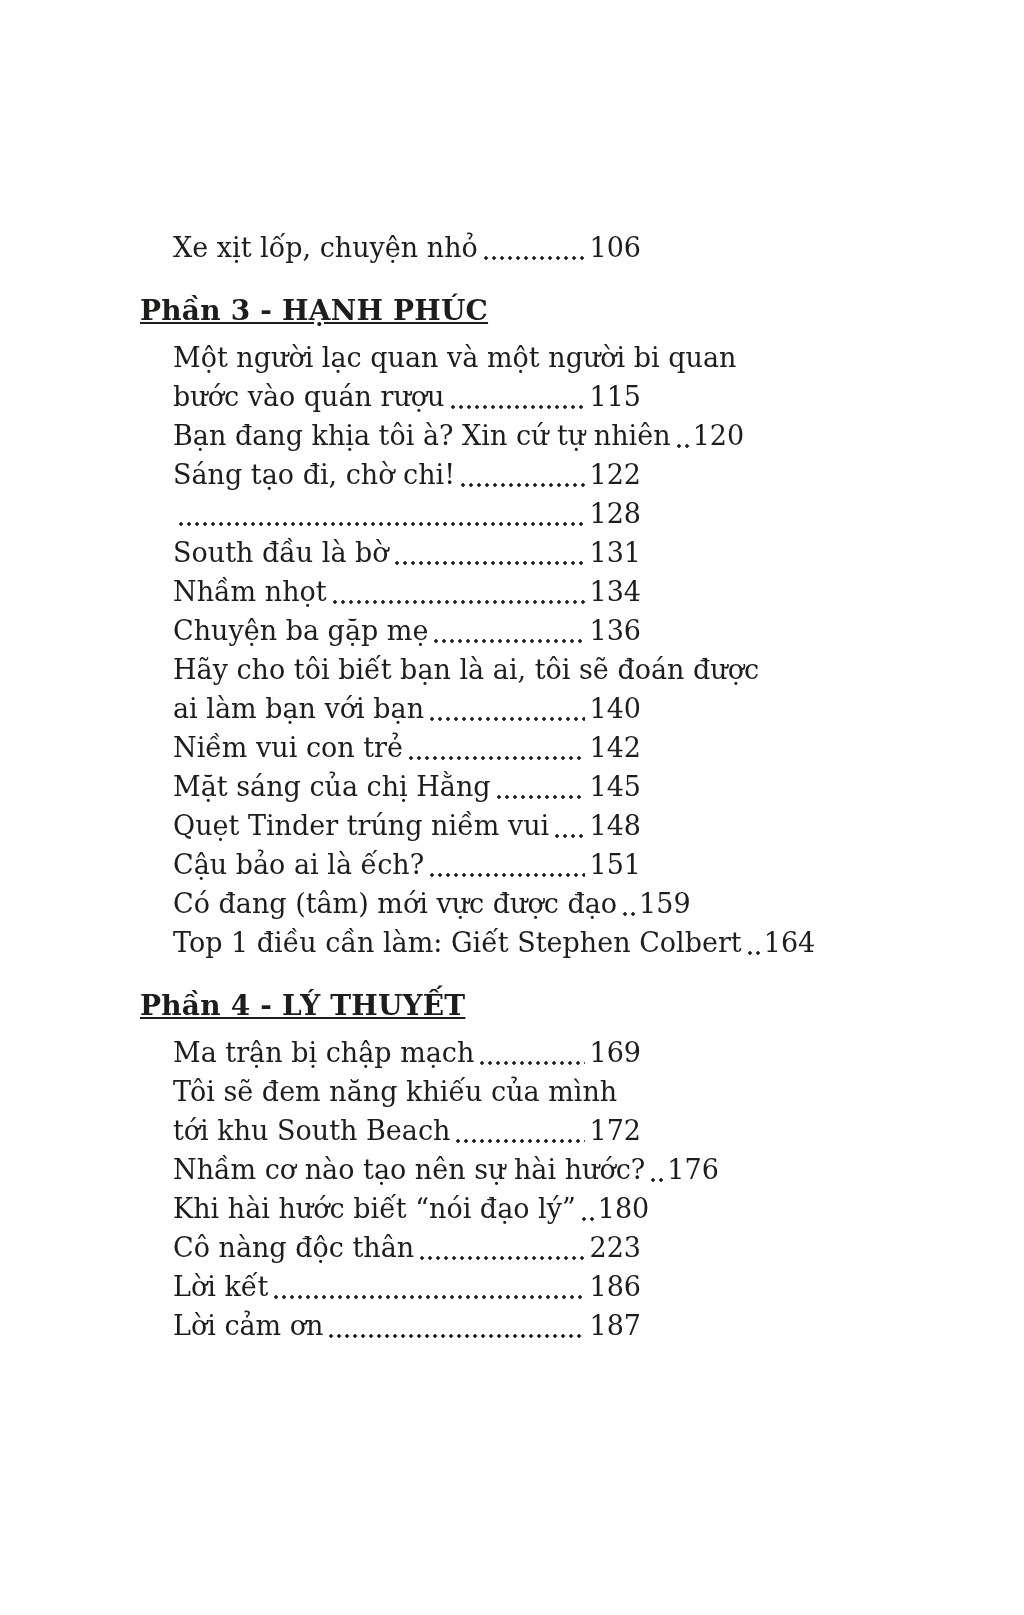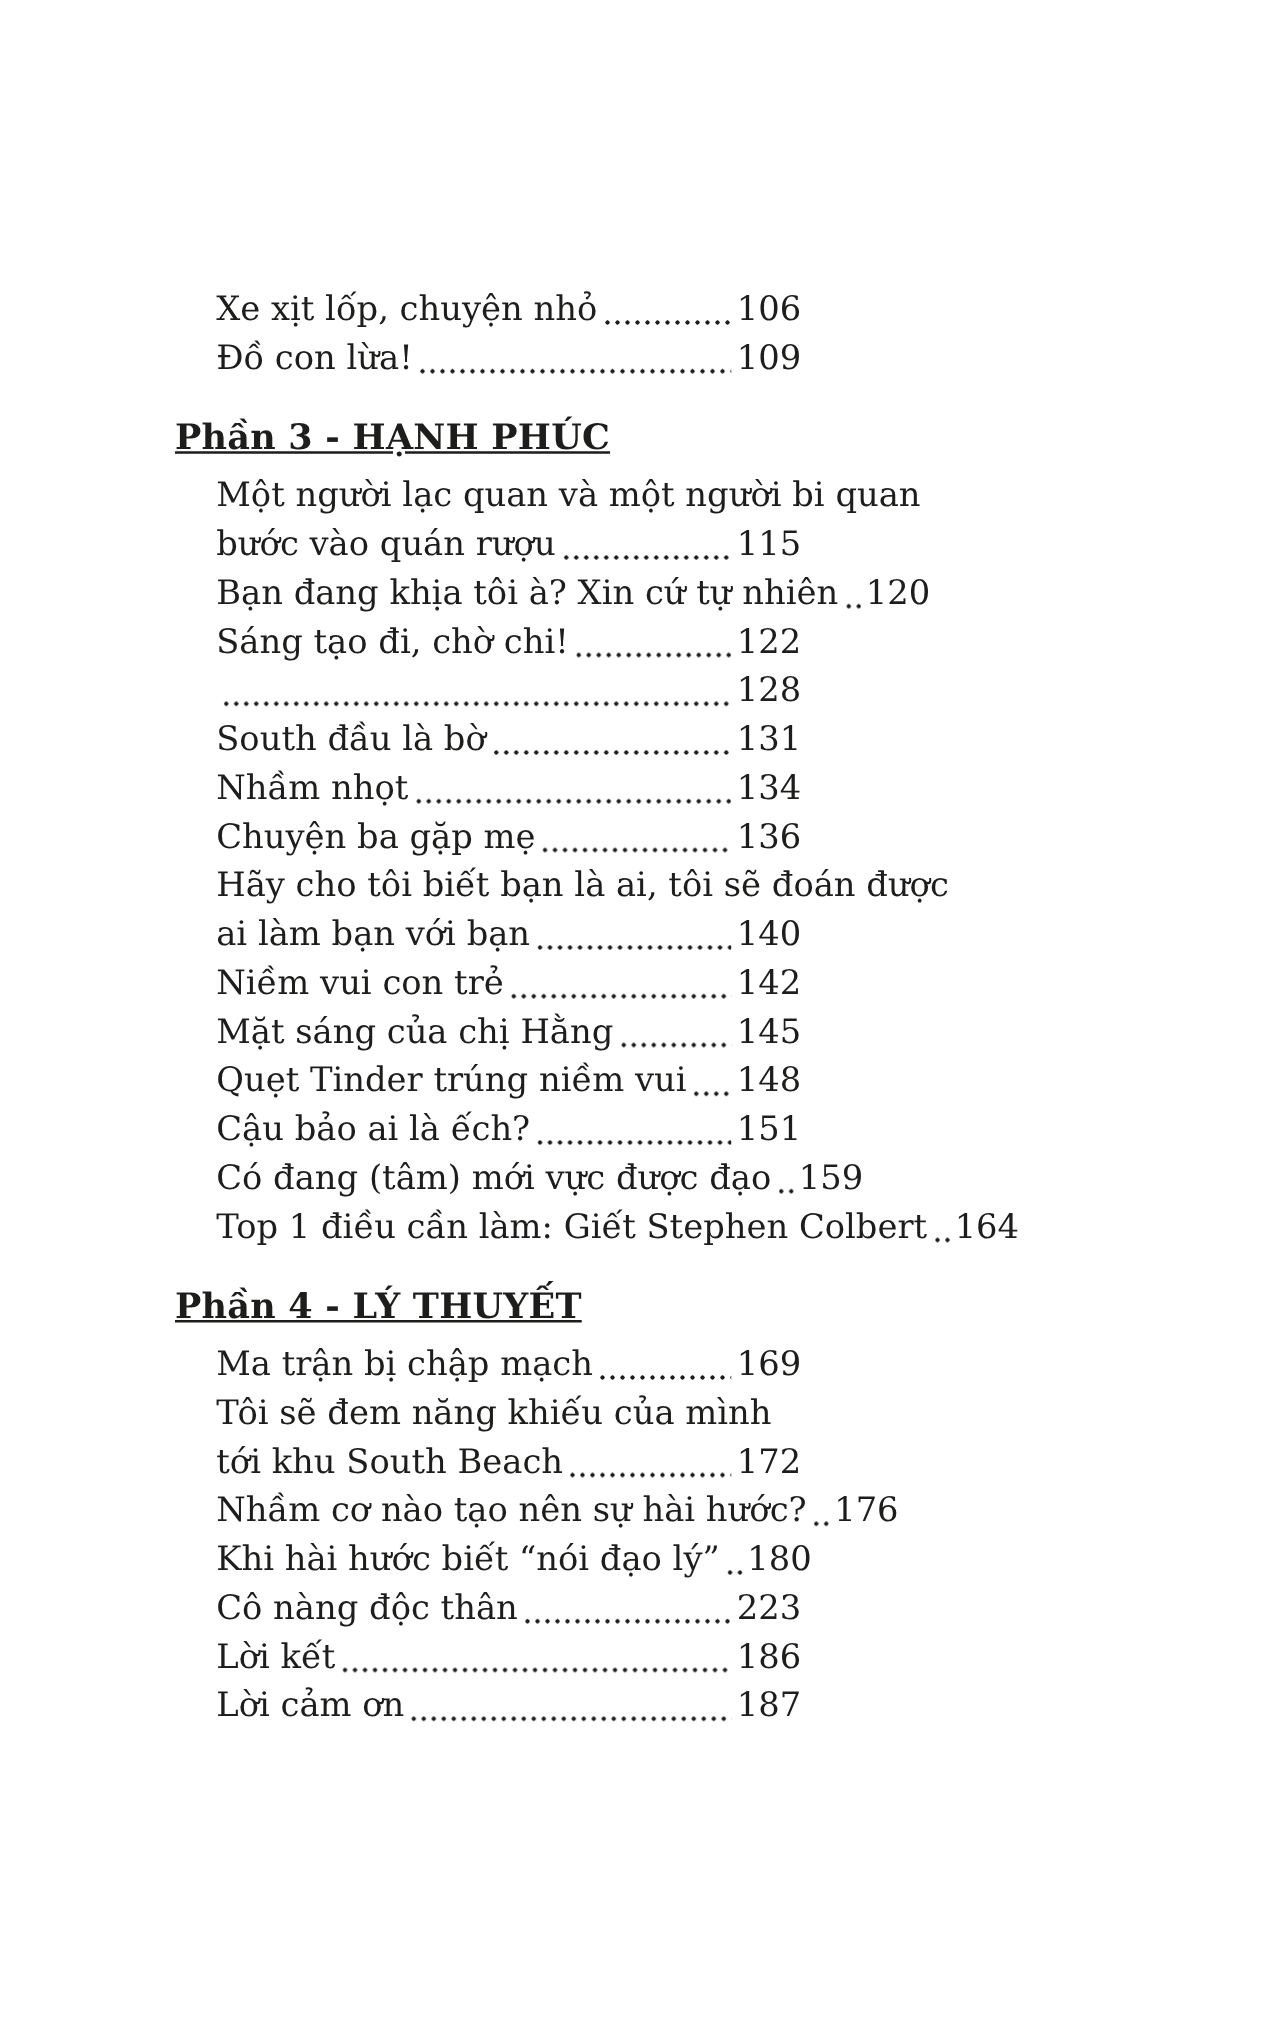--- a/index.html
+++ b/index.html
@@ -64,25 +64,20 @@
 </style>
 </head>
 <body>
 
 <div class="page">
   <div class="toc-list">
       <div class="toc-row">
         <span class="toc-title">Xe xịt lốp, chuyện nhỏ</span>
         <span class="toc-dots"></span>
         <span class="toc-page">106</span>
-      </div>
-      <div class="toc-row">
-        <span class="toc-title">Đồ con lừa!</span>
-        <span class="toc-dots"></span>
-        <span class="toc-page">109</span>
       </div>
       <div class="toc-heading">Phần 3 - HẠNH PHÚC</div>
       <div class="toc-row">
         <span class="toc-title">Một người lạc quan và một người bi quan</span>
       </div>
       <div class="toc-row">
         <span class="toc-title">bước vào quán rượu</span>
         <span class="toc-dots"></span>
         <span class="toc-page">115</span>
       </div>

